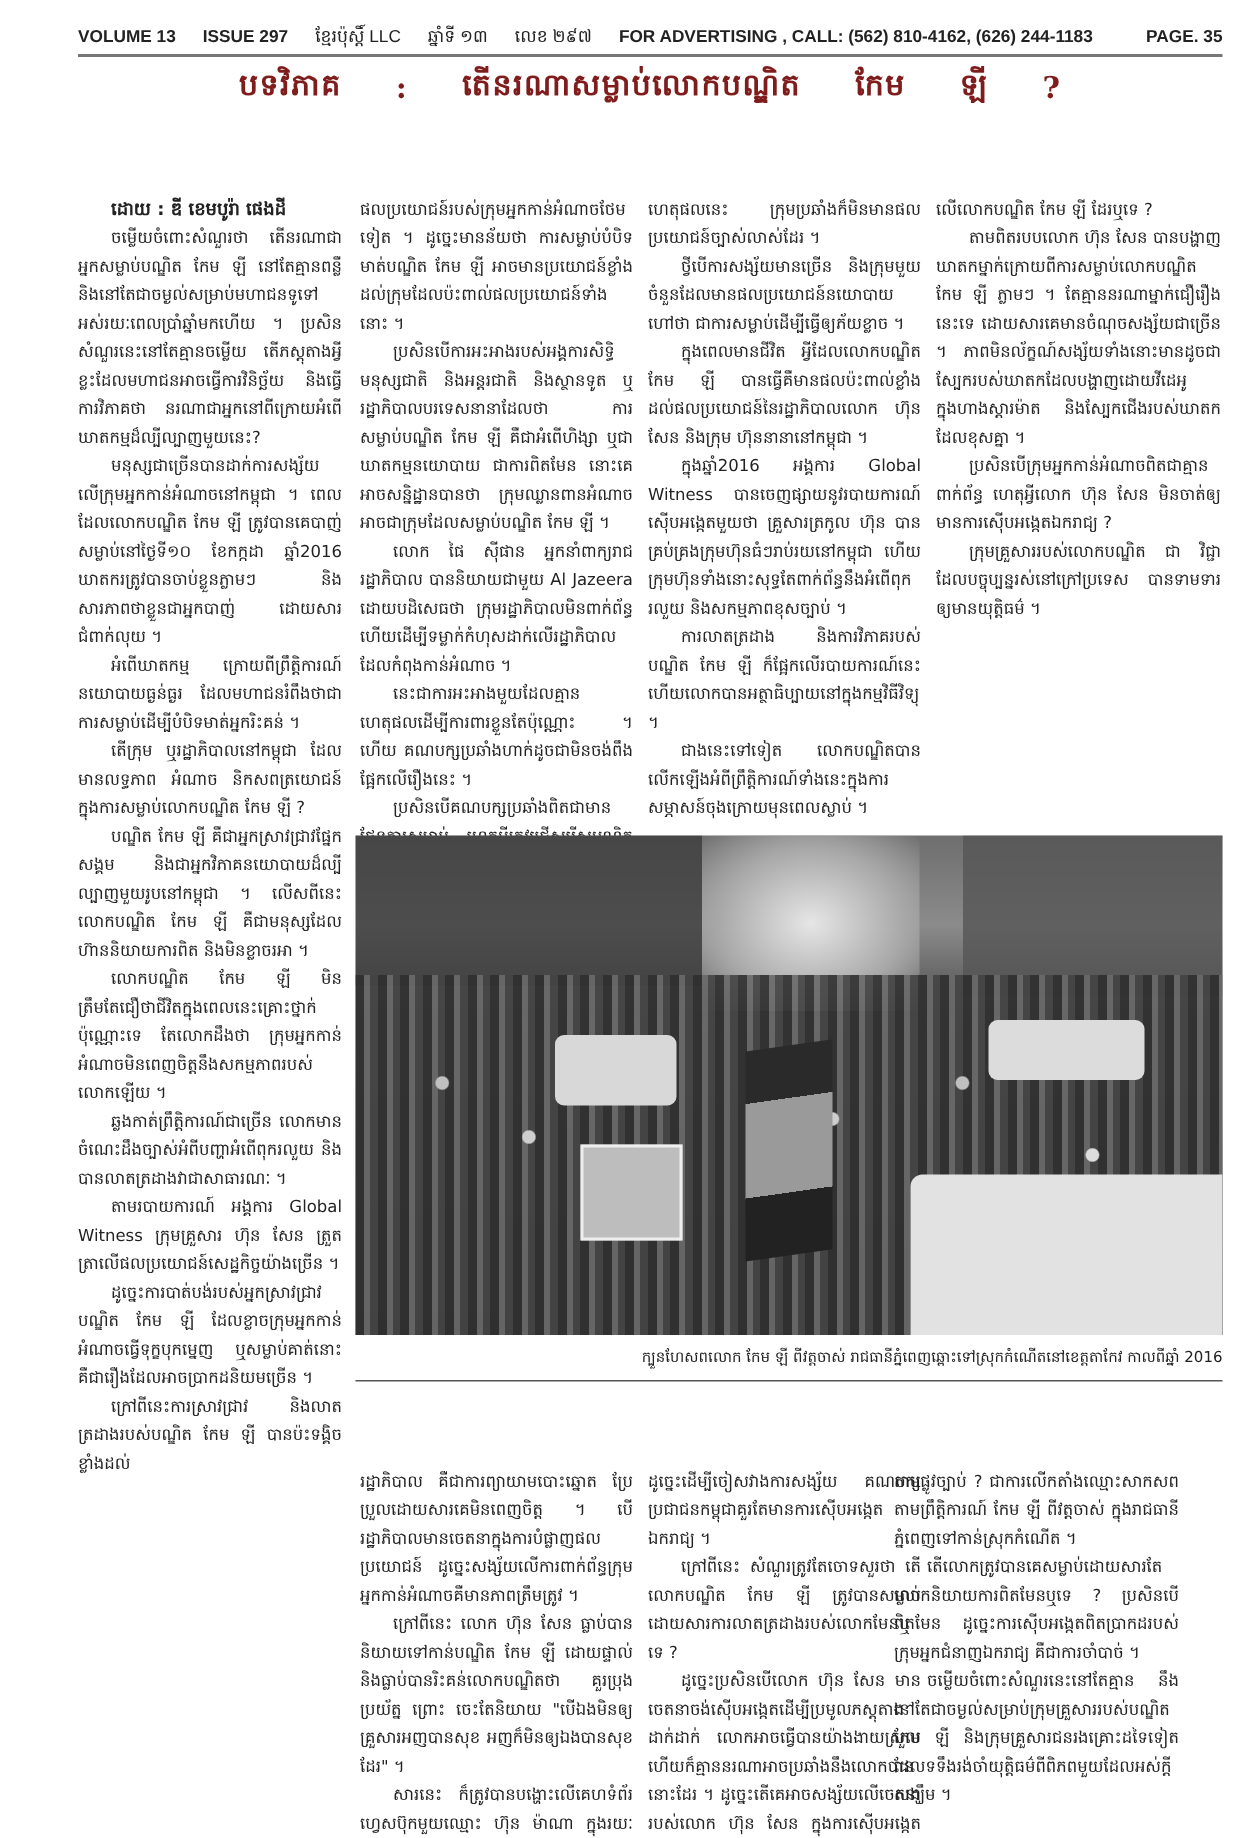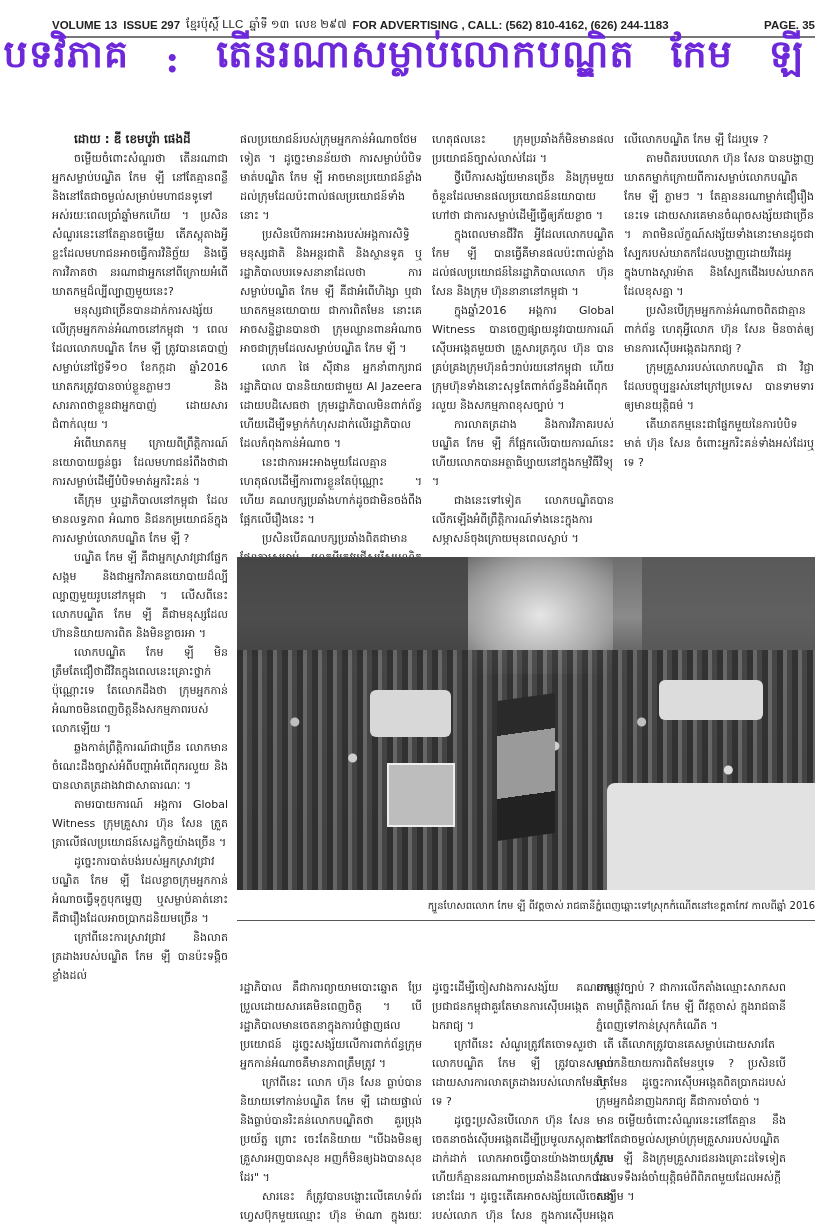--- a/index.html
+++ b/index.html
@@ -6,27 +6,27 @@
   body {
     width: 823px; height: 1225px; overflow: hidden; position: relative;
     font-family: "DejaVu Sans", "Liberation Sans", sans-serif; color: #1a1a1a;
   }
   .masthead {
     position: absolute; left: 52px; top: 14px; width: 763px; height: 22px;
     border-bottom: 2px solid #777; display: flex; align-items: center;
     font-family: "Liberation Sans", sans-serif; font-size: 11.5px; font-weight: bold;
     color: #222; white-space: nowrap;
   }
-  .masthead span { margin-right: 6px; }
+  .masthead span { margin-right: 18px; }
   .masthead .page { margin-left: auto; margin-right: 0; }
   .masthead .brand { font-weight: normal; }
   .headline {
     position: absolute; left: 52px; top: 38px; width: 763px; height: 40px;
     display: flex; align-items: center; justify-content: center;
-    font-family: "DejaVu Serif", serif; font-weight: bold; font-size: 38px; color: #6d28d9;
+    font-family: "DejaVu Serif", serif; font-weight: bold; font-size: 20px; color: #7f1d1d;
     letter-spacing: 1px; white-space: nowrap;
   }
   .headline span { margin: 0 18px; }
   .col {
     position: absolute; font-family: "DejaVu Sans", sans-serif; font-size: 11px;
     line-height: 19px; color: #222; text-align: justify; overflow: hidden; margin-top: 48px;
   }
   .col p { margin: 0 0 0 0; text-indent: 22px; }
   .byline { font-weight: bold; font-size: 12px; margin-left: 22px !important; text-indent: 0 !important; }
   .c1 { left: 52px; top: 82px; width: 176px; height: 1120px; }
@@ -87,21 +87,21 @@
   <span>កែម</span>
   <span>ឡី</span>
   <span>?</span>
 </div>
 
 <div class="col c1">
   <p class="byline">ដោយ : ឌី ខេមបូរ៉ា ផេងដី</p>
   <p>ចម្លើយចំពោះសំណួរថា តើនរណាជាអ្នកសម្លាប់បណ្ឌិត កែម ឡី នៅតែគ្មានពន្លឺ និងនៅតែជាចម្ងល់សម្រាប់មហាជនទូទៅអស់រយៈពេលប្រាំឆ្នាំមកហើយ ។ ប្រសិនសំណួរនេះនៅតែគ្មានចម្លើយ តើភស្តុតាងអ្វីខ្លះដែលមហាជនអាចធ្វើការវិនិច្ឆ័យ និងធ្វើការវិភាគថា នរណាជាអ្នកនៅពីក្រោយអំពើឃាតកម្មដ៏ល្បីល្បាញមួយនេះ?</p>
   <p>មនុស្សជាច្រើនបានដាក់ការសង្ស័យលើក្រុមអ្នកកាន់អំណាចនៅកម្ពុជា ។ ពេលដែលលោកបណ្ឌិត កែម ឡី ត្រូវបានគេបាញ់សម្លាប់នៅថ្ងៃទី១០ ខែកក្កដា ឆ្នាំ2016 ឃាតករត្រូវបានចាប់ខ្លួនភ្លាមៗ និងសារភាពថាខ្លួនជាអ្នកបាញ់ ដោយសារជំពាក់លុយ ។</p>
   <p>អំពើឃាតកម្ម ក្រោយពីព្រឹត្តិការណ៍នយោបាយធ្ងន់ធ្ងរ ដែលមហាជនរំពឹងថាជាការសម្លាប់ដើម្បីបំបិទមាត់អ្នករិះគន់ ។</p>
-  <p>តើក្រុម ឬរដ្ឋាភិបាលនៅកម្ពុជា ដែលមានលទ្ធភាព អំណាច និជនកម្រយោជន៍ក្នុងការសម្លាប់លោកបណ្ឌិត កែម ឡី ?</p>
+  <p>តើក្រុម ឬរដ្ឋាភិបាលនៅកម្ពុជា ដែលមានលទ្ធភាព អំណាច និកសពត្រយោជន៍ក្នុងការសម្លាប់លោកបណ្ឌិត កែម ឡី ?</p>
   <p>បណ្ឌិត កែម ឡី គឺជាអ្នកស្រាវជ្រាវផ្នែកសង្គម និងជាអ្នកវិភាគនយោបាយដ៏ល្បីល្បាញមួយរូបនៅកម្ពុជា ។ លើសពីនេះ លោកបណ្ឌិត កែម ឡី គឺជាមនុស្សដែលហ៊ាននិយាយការពិត និងមិនខ្លាចរអា ។</p>
   <p>លោកបណ្ឌិត កែម ឡី មិនត្រឹមតែជឿថាជីវិតក្នុងពេលនេះគ្រោះថ្នាក់ប៉ុណ្ណោះទេ តែលោកដឹងថា ក្រុមអ្នកកាន់អំណាចមិនពេញចិត្តនឹងសកម្មភាពរបស់លោកឡើយ ។</p>
   <p>ឆ្លងកាត់ព្រឹត្តិការណ៍ជាច្រើន លោកមានចំណេះដឹងច្បាស់អំពីបញ្ហាអំពើពុករលួយ និងបានលាតត្រដាងវាជាសាធារណៈ ។</p>
   <p>តាមរបាយការណ៍ អង្គការ Global Witness ក្រុមគ្រួសារ ហ៊ុន សែន ត្រួតត្រាលើផលប្រយោជន៍សេដ្ឋកិច្ចយ៉ាងច្រើន ។</p>
   <p>ដូច្នេះការបាត់បង់របស់អ្នកស្រាវជ្រាវបណ្ឌិត កែម ឡី ដែលខ្លាចក្រុមអ្នកកាន់អំណាចធ្វើទុក្ខបុកម្នេញ ឬសម្លាប់គាត់នោះ គឺជារឿងដែលអាចប្រាកដនិយមច្រើន ។</p>
   <p>ក្រៅពីនេះការស្រាវជ្រាវ និងលាតត្រដាងរបស់បណ្ឌិត កែម ឡី បានប៉ះទង្គិចខ្លាំងដល់</p>
 </div>
 
 <div class="col c2">
   <p style="text-indent:0">ផលប្រយោជន៍របស់ក្រុមអ្នកកាន់អំណាចថែមទៀត ។ ដូច្នេះមានន័យថា ការសម្លាប់បំបិទមាត់បណ្ឌិត កែម ឡី អាចមានប្រយោជន៍ខ្លាំងដល់ក្រុមដែលប៉ះពាល់ផលប្រយោជន៍ទាំងនោះ ។</p>
@@ -119,21 +119,20 @@
   <p>ក្នុងឆ្នាំ2016 អង្គការ Global Witness បានចេញផ្សាយនូវរបាយការណ៍ស៊ើបអង្កេតមួយថា គ្រួសារត្រកូល ហ៊ុន បានគ្រប់គ្រងក្រុមហ៊ុនធំៗរាប់រយនៅកម្ពុជា ហើយក្រុមហ៊ុនទាំងនោះសុទ្ធតែពាក់ព័ន្ធនឹងអំពើពុករលួយ និងសកម្មភាពខុសច្បាប់ ។</p>
   <p>ការលាតត្រដាង និងការវិភាគរបស់បណ្ឌិត កែម ឡី ក៏ផ្អែកលើរបាយការណ៍នេះ ហើយលោកបានអត្ថាធិប្បាយនៅក្នុងកម្មវិធីវិទ្យុ ។</p>
   <p>ជាងនេះទៅទៀត លោកបណ្ឌិតបានលើកឡើងអំពីព្រឹត្តិការណ៍ទាំងនេះក្នុងការសម្ភាសន៍ចុងក្រោយមុនពេលស្លាប់ ។</p>
 </div>
 
 <div class="col c4">
   <p style="text-indent:0">លើលោកបណ្ឌិត កែម ឡី ដែរឬទេ ?</p>
   <p>តាមពិតរបបលោក ហ៊ុន សែន បានបង្ហាញឃាតកម្នាក់ក្រោយពីការសម្លាប់លោកបណ្ឌិត កែម ឡី ភ្លាមៗ ។ តែគ្មាននរណាម្នាក់ជឿរឿងនេះទេ ដោយសារគេមានចំណុចសង្ស័យជាច្រើន ។ ភាពមិនល័ក្ខណ៍សង្ស័យទាំងនោះមានដូចជា ស្បែករបស់ឃាតកដែលបង្ហាញដោយវីដេអូក្នុងហាងស្តារម៉ាត និងស្បែកជើងរបស់ឃាតកដែលខុសគ្នា ។</p>
   <p>ប្រសិនបើក្រុមអ្នកកាន់អំណាចពិតជាគ្មានពាក់ព័ន្ធ ហេតុអ្វីលោក ហ៊ុន សែន មិនចាត់ឲ្យមានការស៊ើបអង្កេតឯករាជ្យ ?</p>
   <p>ក្រុមគ្រួសាររបស់លោកបណ្ឌិត ជា វិជ្ជា ដែលបច្ចុប្បន្នរស់នៅក្រៅប្រទេស បានទាមទារឲ្យមានយុត្តិធម៌ ។</p>
-  <p>តើឃាតកម្មនេះជាផ្នែកមួយនៃការបំបិទមាត់ ហ៊ុន សែន ចំពោះអ្នករិះគន់ទាំងអស់ដែរឬទេ ?</p>
 </div>
 
 <div class="photo" title="Crowd escorting funeral procession with flag and portrait">
   <div class="trees-l"></div>
   <div class="trees-r"></div>
   <div class="sky"></div>
   <div class="crowd"></div>
   <div class="car1"></div>
   <div class="car2"></div>
   <div class="car3"></div>

